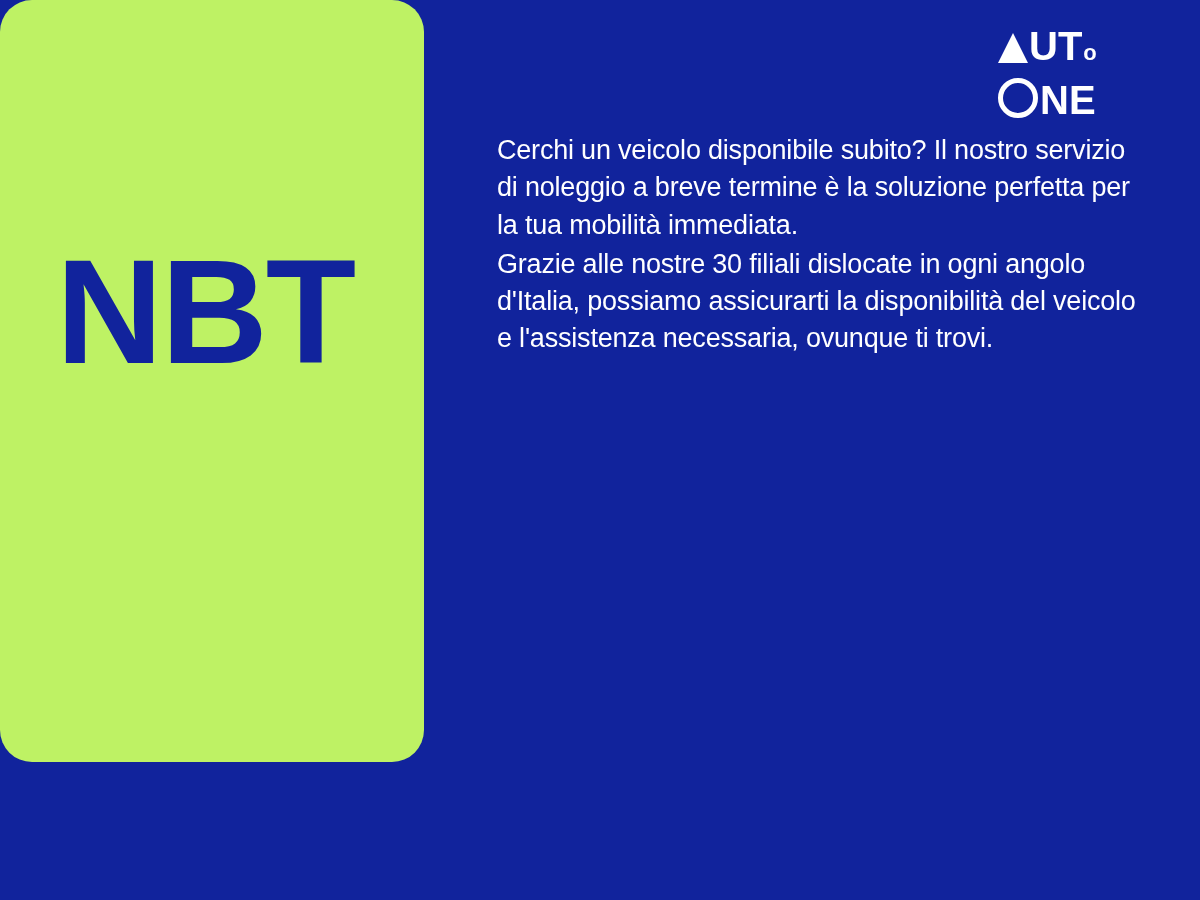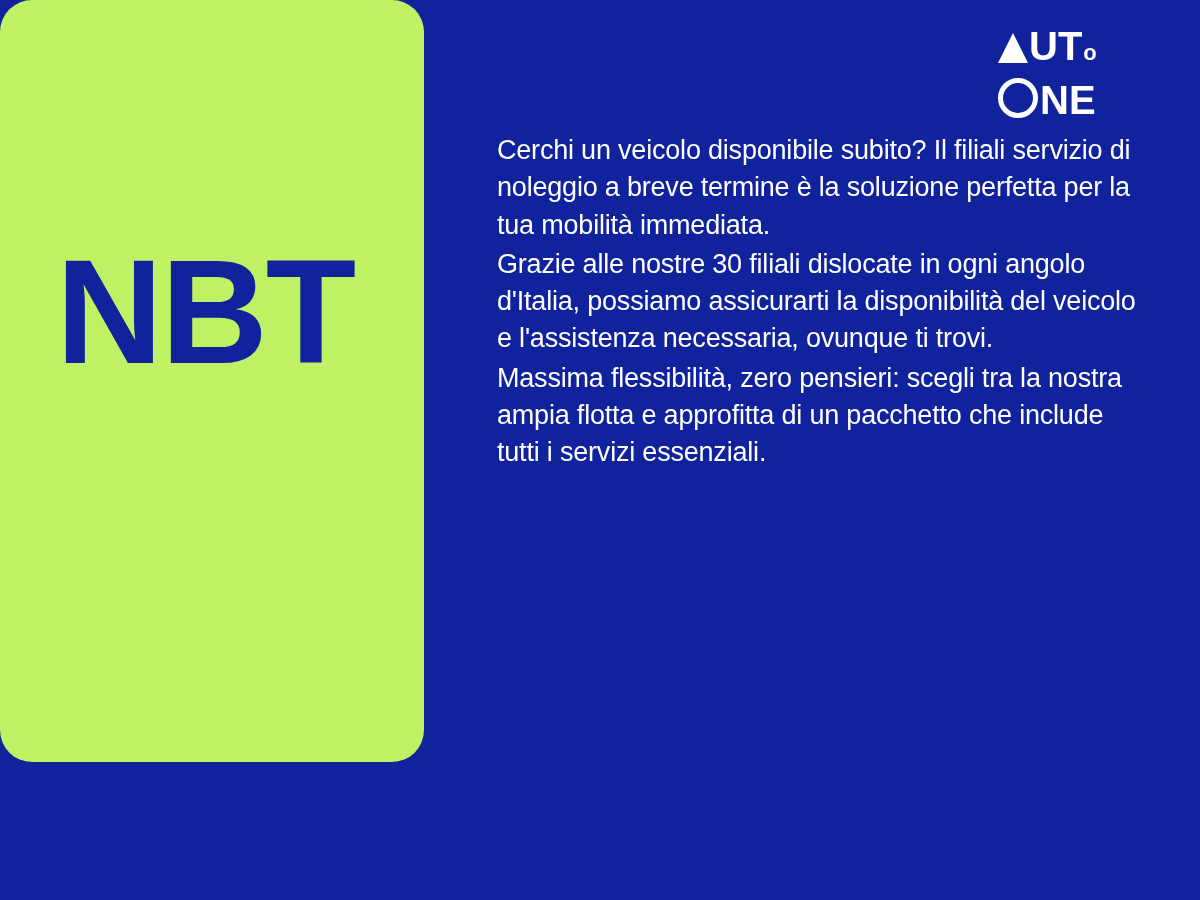--- a/index.html
+++ b/index.html
@@ -142,19 +142,18 @@
     <div class="row row-2">
       <span class="ring"></span>
         <span>N</span>
         <span>E</span>
     </div>
   </div>
 
   <div class="content">
 
     <div class="body-copy">
-      <p>Cerchi un veicolo disponibile subito? Il filiali servizio di noleggio a breve termine è la soluzione perfetta per la tua mobilità immediata.</p>
+      <p>Cerchi un veicolo disponibile subito? Il nostro servizio di noleggio a breve termine è la soluzione perfetta per la tua mobilità immediata.</p>
       <p>Grazie alle nostre 30 filiali dislocate in ogni angolo d'Italia, possiamo assicurarti la disponibilità del veicolo e l'assistenza necessaria, ovunque ti trovi.</p>
-      <p>Massima flessibilità, zero pensieri: scegli tra la nostra ampia flotta e approfitta di un pacchetto che include tutti i servizi essenziali.</p>
     </div>
   </div>
 
 </div>
 
 </body></html>

